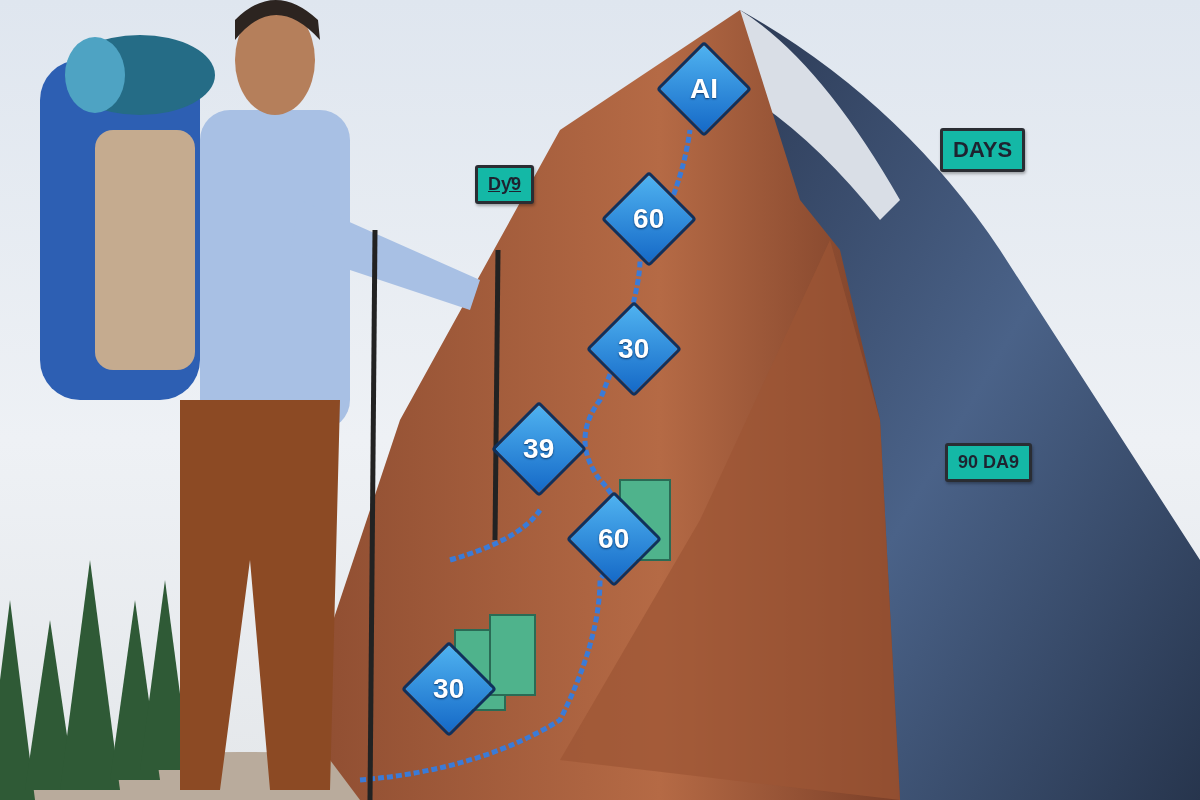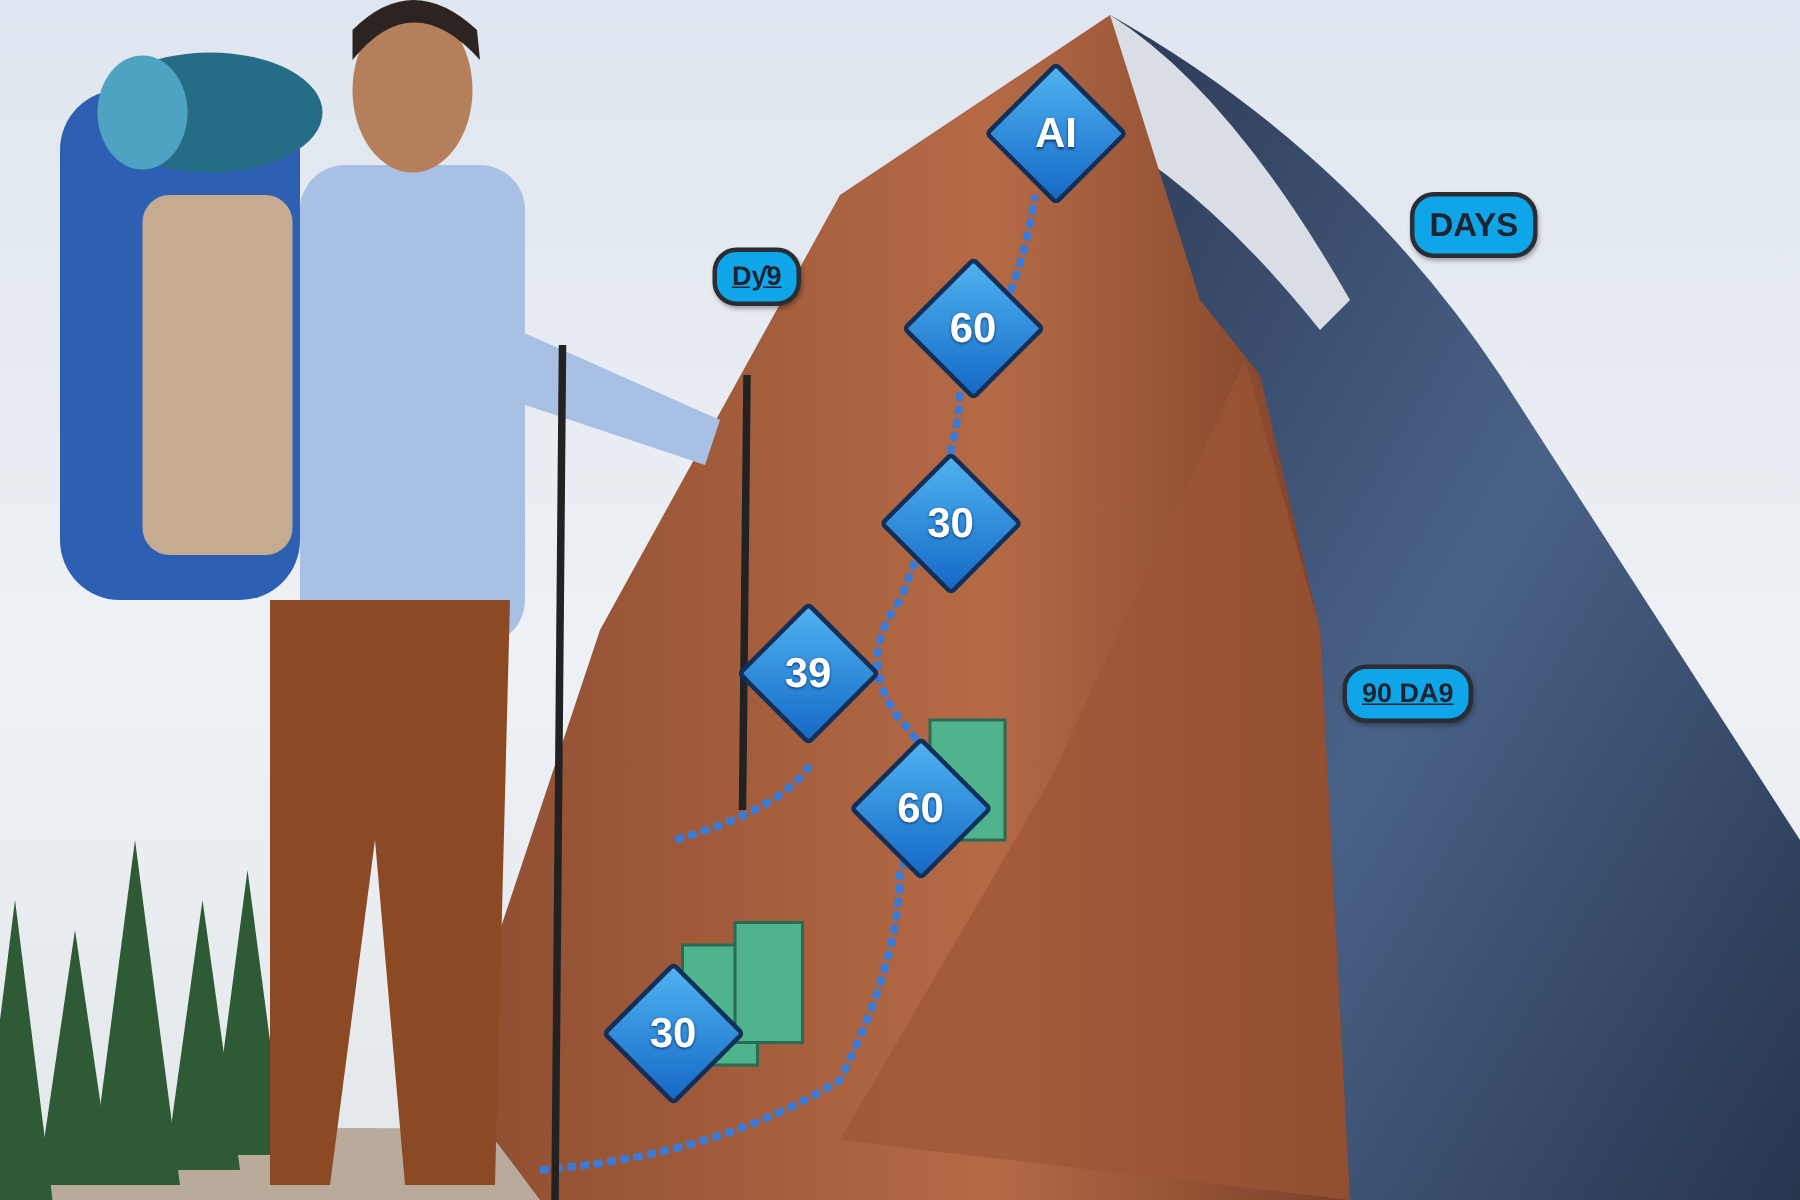--- a/index.html
+++ b/index.html
@@ -1,20 +1,20 @@
 <!DOCTYPE html>
 <html><head>
 <meta charset="utf-8">
 <style>
   html,body{margin:0;padding:0;}
   body{width:1200px;height:800px;overflow:hidden;position:relative;
        font-family:"Liberation Sans",sans-serif;
        background:linear-gradient(#dfe6ef 0%,#eef1f5 55%,#e4e7ea 100%);}
   .scene{position:absolute;inset:0;}
-  .bubble{position:absolute;background:#0ea5e9;border:3px solid #2a2d33;border-radius:16px;
+  .bubble{position:absolute;background:#14b8a6;border:3px solid #2a2d33;border-radius:3px;
           padding:6px 10px;font-weight:bold;color:#1e2330;font-size:22px;
           box-shadow:1px 2px 3px rgba(0,0,0,.3);}
   .bubble::after{content:"";position:absolute;width:0;height:0;}
   .bubble.small{font-size:18px;}
   .marker{position:absolute;width:62px;height:62px;transform:rotate(45deg);
           background:linear-gradient(135deg,#4fb2f0,#1569c7);border:3px solid #10305c;border-radius:4px;
           display:flex;align-items:center;justify-content:center;}
   .marker span{transform:rotate(-45deg);color:#fff;font-weight:bold;font-size:28px;
           text-shadow:0 1px 2px #0a3263;}
 </style>
@@ -96,14 +96,14 @@
     </div>
   <div class="marker" style="left:580px;top:505px;">
       <span>60</span>
     </div>
   <div class="marker" style="left:415px;top:655px;">
       <span>30</span>
     </div>
 
   <div class="bubble small" style="left:475px;top:165px;text-decoration:underline;"><span>Dƴ9</span></div>
   <div class="bubble" style="left:940px;top:128px;"><span>DAYS</span></div>
-  <div class="bubble small" style="left:895px;top:443px;text-decoration:underline;"><span>90 DA9</span></div>
+  <div class="bubble small" style="left:945px;top:443px;"><span>90 DA9</span></div>
 </div>
 
 </body></html>

